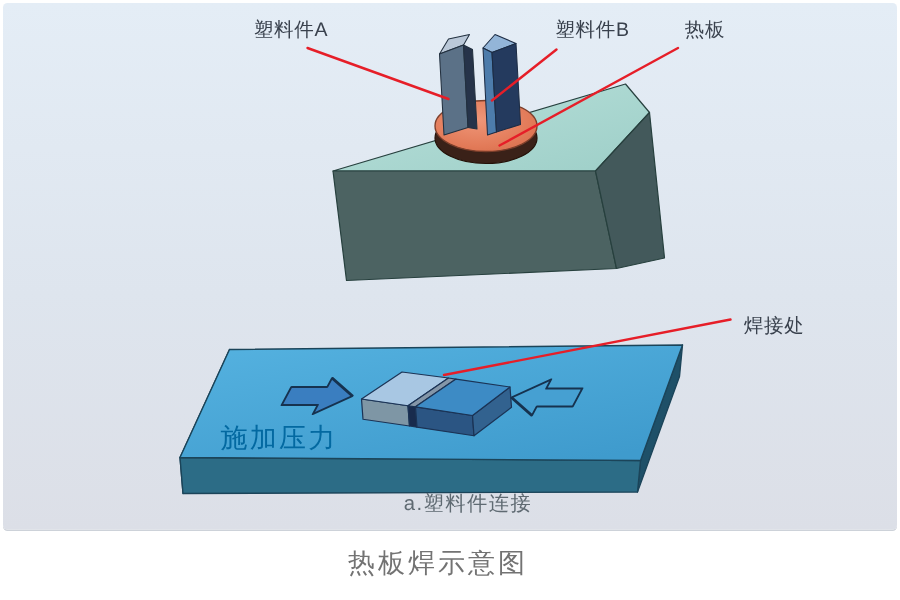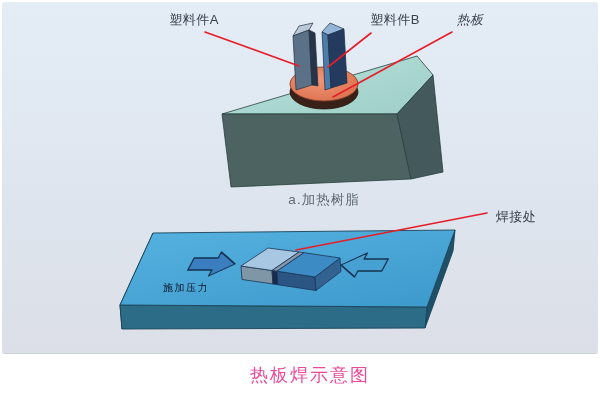--- a/index.html
+++ b/index.html
@@ -16,23 +16,23 @@
     border-radius:3px;
     box-shadow:0 1px 0 #cdd2d9;
   }
   svg.draw{position:absolute;left:0;top:0;width:600px;height:400px;}
   .lbl{
     position:absolute;transform:translateX(-50%);
     white-space:nowrap;line-height:1.15;
     color:#39414d;font-size:13px;letter-spacing:0.5px;
   }
   .lbl.cap{color:#5f6a72;font-size:13.5px;letter-spacing:1px;}
-  .lbl.pressure{color:#0f172a;font-size:10px;letter-spacing:1.5px;}
+  .lbl.pressure{color:#0369a1;font-size:18px;letter-spacing:1.5px;}
   .lbl.main-cap{
-    color:#ec4899;font-size:18px;letter-spacing:2px;top:365px;left:310px;
+    color:#737373;font-size:18px;letter-spacing:2px;top:365px;left:292px;
   }
 </style>
 </head>
 <body>
 
 <div class="stage">
 
   <div class="card"></div>
 
   <svg class="draw" viewBox="0 0 600 400" aria-hidden="true">
@@ -105,24 +105,24 @@
       <polygon points="22,-6 -2,-6 -2,-12 -22,0 -2,12 -2,6 22,6" fill="#46a0d2" stroke="#16324f" stroke-width="1.4" stroke-linejoin="round"></polygon>
     </g>
 
     <line x1="487" y1="213" x2="296" y2="250" stroke="#e61e28" stroke-width="1.6" stroke-linecap="round"></line>
   </svg>
 
   <div class="lbl" style="left:194px;top:13px;">塑料件A</div>
 
   <div class="lbl" style="left:395px;top:13px;text-align:center;">塑料件B</div>
 
-  <div class="lbl" style="left:470px;top:13px;font-style:italic;">热板</div>
+  <div class="lbl" style="left:470px;top:13px;">热板</div>
 
-  <div class="lbl cap" style="left:324px;top:192px;">a.加热树脂</div>
 
   <div class="lbl" style="left:516px;top:210px;">焊接处</div>
 
   <div class="lbl pressure" style="left:186px;top:282px;">施加压力</div>
 
+  <div class="lbl cap" style="left:312px;top:328px;">a.塑料件连接</div>
 
   <div class="lbl main-cap">热板焊示意图</div>
 
 </div>
 
 </body></html>

